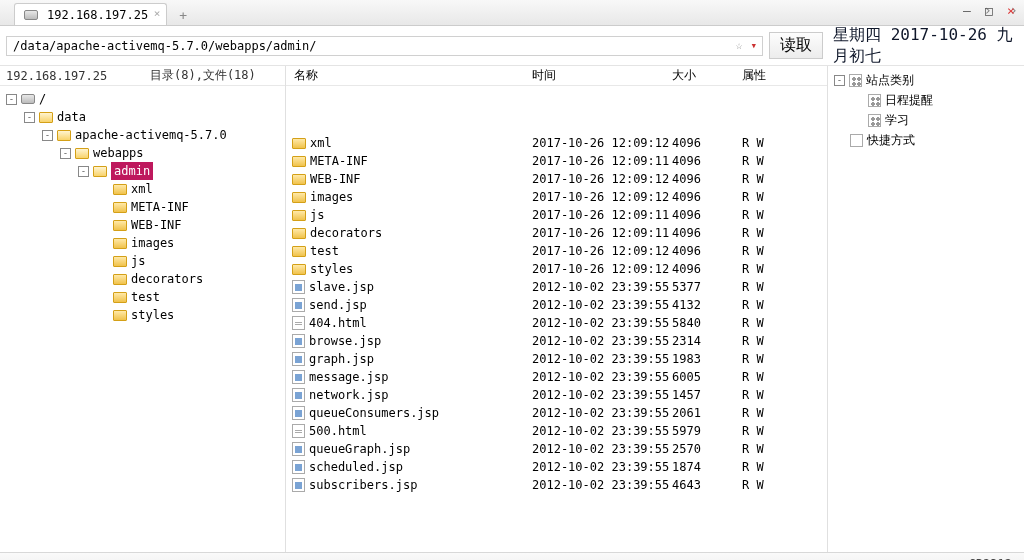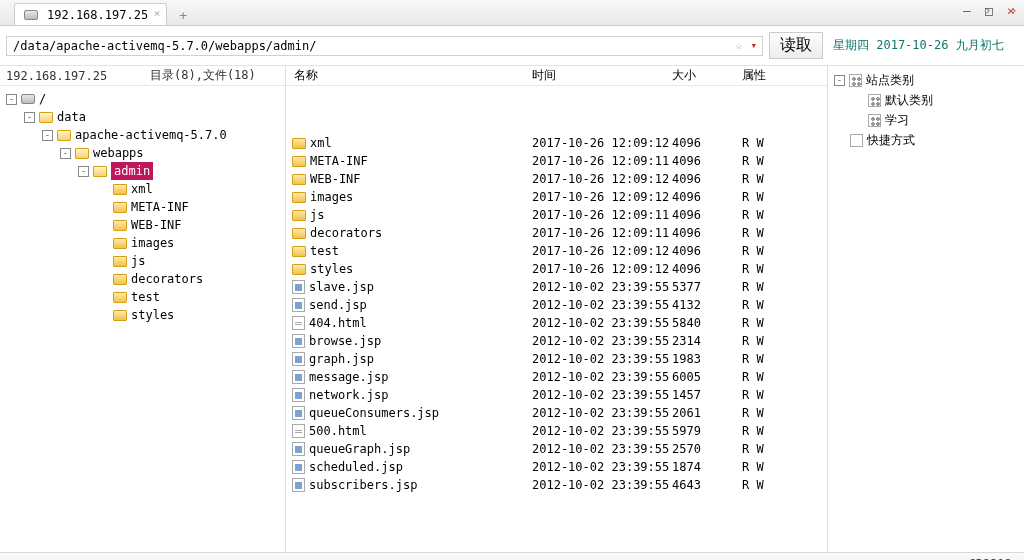--- a/index.html
+++ b/index.html
@@ -10,21 +10,21 @@
 .tab.active { background: #fff; }
 .tab-close { position: absolute; right: 3px; top: 4px; width: 12px; height: 12px; color: #aaa; font-size: 11px; line-height: 12px; text-align: center; }
 .newtab { width: 20px; height: 18px; margin-left: 4px; color: #888; font-size: 13px; text-align: center; line-height: 18px; }
 .winctrl { position: absolute; right: 6px; top: 4px; display: flex; gap: 8px; }
 .winctrl span { width: 14px; height: 14px; font-size: 13px; line-height: 14px; text-align: center; }
 .pathbar { height: 40px; display: flex; align-items: center; padding: 0 6px; background: #fff; border-bottom: 1px solid #e4e4e4; }
 .pathbox { flex: 1; height: 20px; border: 1px solid #d0d0d0; background: #fff; display: flex; align-items: center; padding: 0 6px; font-family: monospace; font-size: 12px; position: relative; }
 .pathctrl { position: absolute; right: 2px; display: flex; gap: 2px; align-items: center; }
 .pathctrl span { font-size: 11px; color: #888; padding: 0 3px; }
 .readbtn { margin-left: 6px; padding: 2px 10px; border: 1px solid #ccc; background: linear-gradient(#fdfdfd,#ececec); font-size: 16px; }
-.datebar { width: 195px; font-size: 12px; padding-left: 10px; color: #0f766e; }
+.datebar { width: 195px; font-size: 16px; padding-left: 10px; color: #0f172a; }
 .mainarea { display: flex; height: calc(100% - 26px - 26px - 22px); background: #fff; }
 .treepane { width: 286px; border-right: 1px solid #e0e0e0; display: flex; flex-direction: column; }
 .treehdr { height: 20px; border-bottom: 1px solid #e8e8e8; display: flex; align-items: center; font-size: 12px; color: #333; }
 .treehdr .c1 { width: 150px; padding-left: 6px; }
 .treehdr .c2 { flex: 1; }
 .tree { flex: 1; overflow: auto; padding: 4px 2px; font-family: monospace; font-size: 12px; line-height: 18px; }
 .node { display: flex; align-items: center; height: 18px; white-space: nowrap; }
 .tog { width: 11px; height: 11px; border: 1px solid #888; font-size: 9px; line-height: 9px; text-align: center; margin-right: 3px; color: #555; }
 .togsp { width: 14px; display: inline-block; }
 .ico { width: 16px; height: 14px; display: inline-flex; align-items: center; justify-content: center; margin-right: 3px; }
@@ -380,21 +380,21 @@
             </div>
             <div class="ctime">2012-10-02 23:39:55</div>
             <div class="csize">4643</div>
             <div class="cattr">R W</div>
           </div>
         </div>
     </div>
 
     <div class="sidepane">
       <div><span class="sidetog">-</span><span class="sideico dotico"></span><span>站点类别</span></div>
-      <div style="padding-left:34px"><span class="sideico dotico"></span><span>默认类别</span></div>
+      <div style="padding-left:34px"><span class="sideico dotico"></span><span>日程提醒</span></div>
       <div style="padding-left:34px"><span class="sideico dotico"></span><span>学习</span></div>
       <div style="padding-left:16px"><span class="sideico"></span><span>快捷方式</span></div>
     </div>
 
   </div>
 
   <div class="statusbar">
     <span>GB2312</span>
   </div>
 

